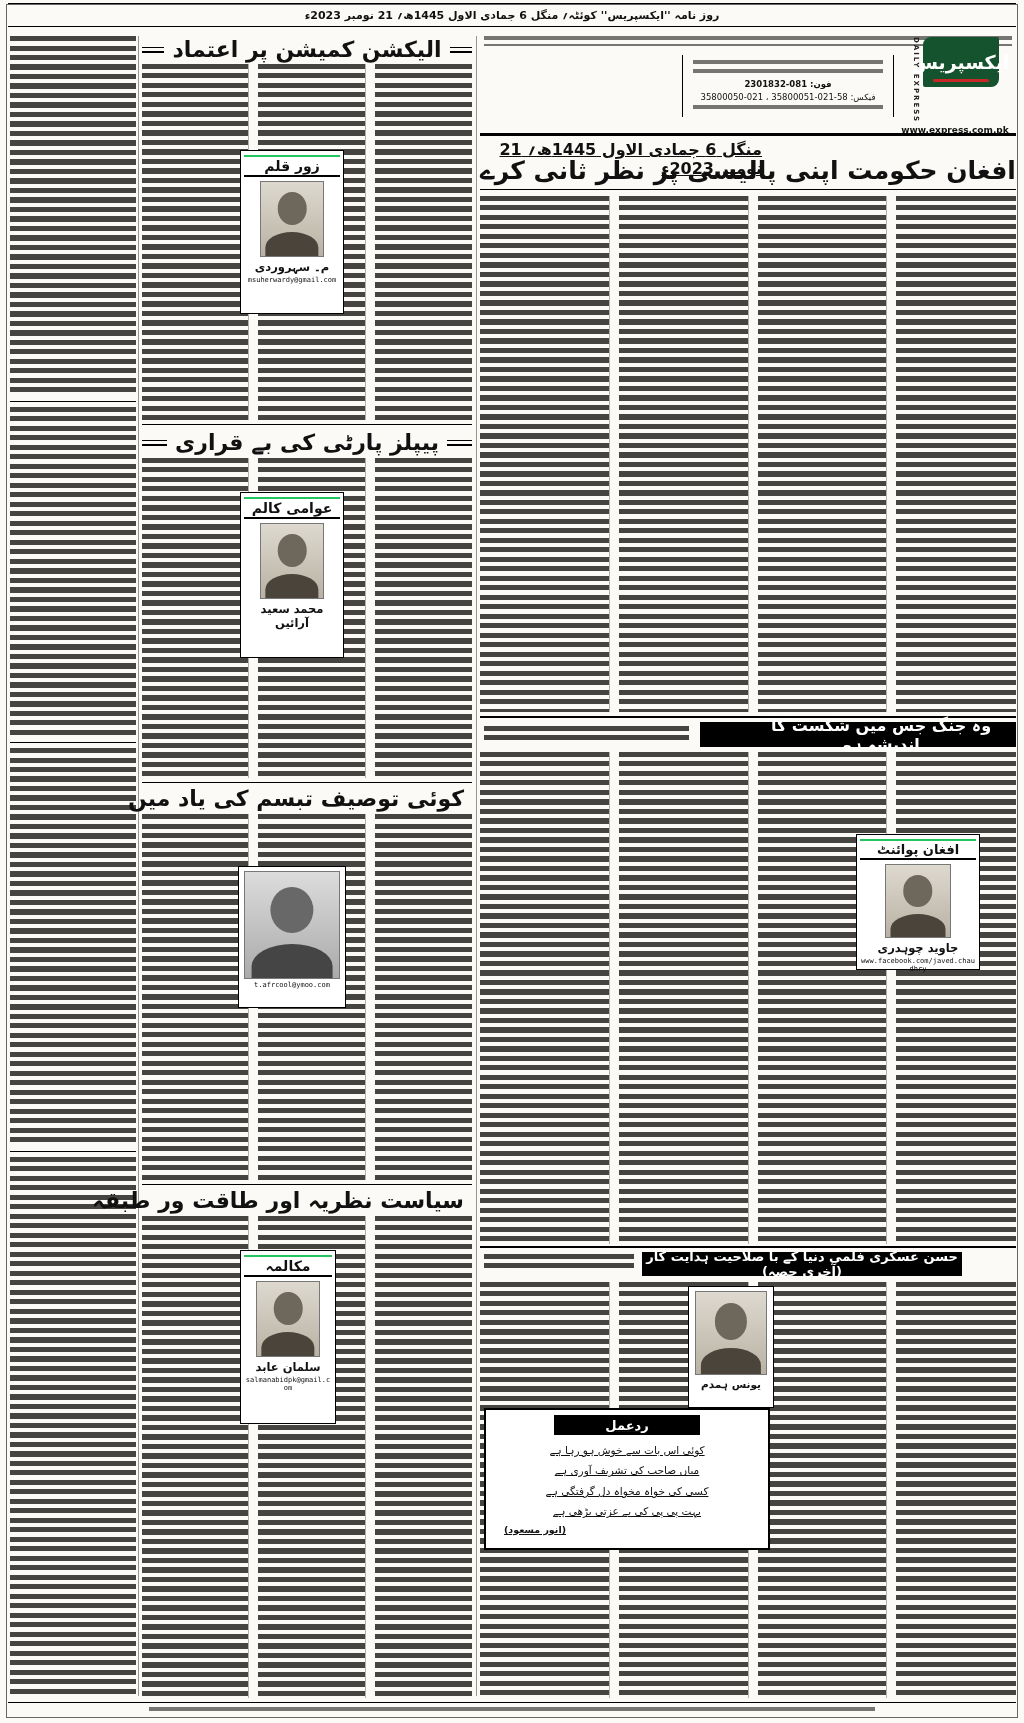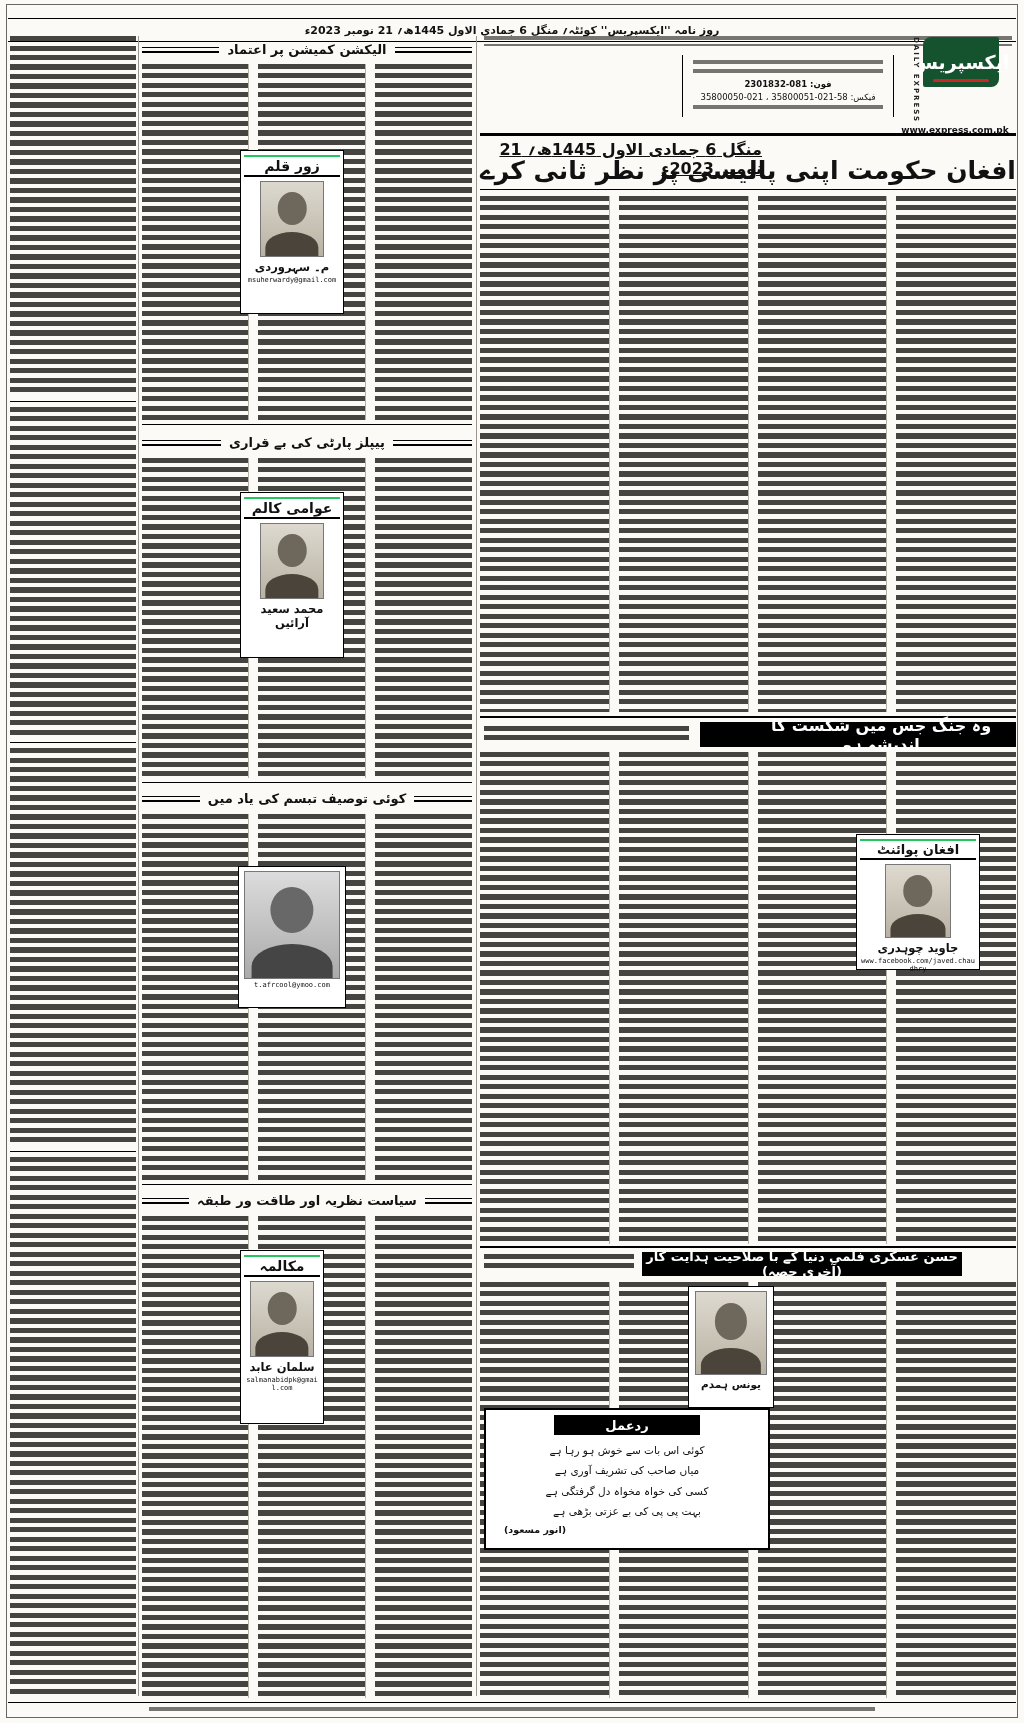--- a/index.html
+++ b/index.html
@@ -34,21 +34,21 @@
       rgba(30,28,25,.6) 0px, rgba(30,28,25,.6) 4px,
       transparent 4px, transparent 8px);
   }
 
   
   .cols { display: flex; gap: 9px; }
   .cols .c { flex: 1; }
   .cols .c + .c { border-inline-start: 1px solid #b5b1a8; padding-inline-start: 9px; }
 
   
-  .mid-head { display: flex; align-items: center; gap: 8px; font-weight: bold; font-size: 13px; white-space: nowrap; }
+  .mid-head { display: flex; align-items: center; gap: 8px; font-weight: bold; font-size: 22px; white-space: nowrap; }
   .mid-head::before, .mid-head::after { content: ""; flex: 1; border-top: 1px solid #000; box-shadow: 0 2px 0 #000; height: 3px; }
   .bar-head { background: #000; color: #fff; font-weight: bold; text-align: center;
               display: flex; align-items: center; justify-content: center; }
   .ed-head { font-size: 25px; font-weight: bold; text-align: center; border-bottom: 1px solid #000; padding-bottom: 4px; }
 
   
   .mast { border-bottom: 3px solid #000; padding-top: 2px; }
   .mast-row { display: flex; align-items: center; height: 72px; }
   .mast-title { flex: 1; text-align: center; font-size: 40px; font-weight: bold; line-height: 1.1; }
   .logo-wrap { width: 122px; display: flex; flex-direction: column; align-items: center; }
@@ -73,41 +73,41 @@
               background: linear-gradient(180deg, #ded9cf 0%, #b9b2a4 100%); }
   .headshot::before { content: ""; position: absolute; left: 50%; top: 14%; width: 46%; height: 44%;
                       transform: translateX(-50%); border-radius: 50%; background: #6e675c; }
   .headshot::after { content: ""; position: absolute; left: 50%; bottom: -10%; width: 86%; height: 42%;
                      transform: translateX(-50%); border-radius: 50% 50% 0 0; background: #4a443b; }
   .hs-gray { background: linear-gradient(180deg, #dcdcdc 0%, #aaa 100%); filter: grayscale(1); }
   .author-name { font-weight: bold; font-size: 11.5px; margin-top: 3px; }
   .author-link { font-size: 7px; direction: ltr; font-family: "DejaVu Sans Mono", monospace; margin-top: 2px; word-break: break-all; }
 
   
-  .raddbox { border: 2px solid #000; background: #fff; padding: 5px 8px 21px; text-align: center; }
+  .raddbox { border: 2px solid #000; background: #fff; padding: 5px 8px 21px; text-align: center; text-decoration: underline; }
   .radd-title { width: 55%; margin: 0 auto 5px; height: 20px; font-size: 13px; }
   .radd-line { font-size: 10.5px; font-weight: 500; line-height: 1.95; white-space: nowrap; }
   .radd-attr { font-size: 9.5px; font-weight: bold; text-align: left; padding-left: 10px; margin-top: 2px; }
 
   .topstrip { border-top: 1px solid #000; border-bottom: 1px solid #000;
               display: flex; align-items: center; justify-content: center;
               font-size: 11px; font-weight: bold; }
   .footer { border-top: 1px solid #000; display: flex; align-items: center; justify-content: center; }
   .footer .ft-light { width: 72%; height: 8px; }
 
   .leftcol { display: flex; flex-direction: column; }
   .leftcol .seg { width: 100%; }
   .leftcol .sep { border-top: 1px solid #000; margin: 5px 0; }
 </style>
 </head>
 <body>
 
 <div class="abs frame" style="left:6px;top:4px;width:1012px;height:1714px;"></div>
 
-<div class="abs topstrip" style="left:8px;top:18px;width:1008px;height:24px;">
+<div class="abs topstrip" style="left:8px;top:3px;width:1008px;height:24px;">
   <span>روز نامہ ''ایکسپریس'' کوئٹہ؍ منگل 6 جمادی الاول 1445ھ؍ 21 نومبر 2023ء</span>
 </div>
 
 <div class="abs leftcol" style="left:10px;top:36px;width:126px;height:1660px;">
   <div class="seg ft" style="height:360px;"></div>
   <div class="sep"></div>
   <div class="seg ft" style="height:330px;"></div>
   <div class="sep"></div>
   <div class="seg ft" style="height:398px;"></div>
   <div class="sep"></div>
@@ -166,21 +166,21 @@
 <div class="abs hrule" style="left:142px;top:1184px;width:330px;"></div>
 
 <div class="abs mid-head" style="left:142px;top:1188px;width:330px;height:24px;">
   <span>سیاست نظریہ اور طاقت ور طبقہ</span>
 </div>
 <div class="abs cols" style="left:142px;top:1216px;width:330px;height:482px;">
   <div class="c ft"></div>
   <div class="c ft"></div>
   <div class="c ft"></div>
 </div>
-<div class="abs authorbox" style="left:240px;top:1250px;width:84px;height:174px;">
+<div class="abs authorbox" style="left:240px;top:1250px;width:96px;height:174px;">
   <div class="col-label">مکالمہ</div>
   <div class="headshot" style="width:64px;height:76px;"></div>
   <div class="author-name">سلمان عابد</div>
   <div class="author-link">salmanabidpk@gmail.com</div>
 </div>
 
 <div class="abs mast" style="left:480px;top:34px;width:536px;height:102px;">
   <div class="ft-light" style="height:10px;margin:0 4px 4px;"></div>
   <div class="mast-row">
     <div class="logo-wrap">

